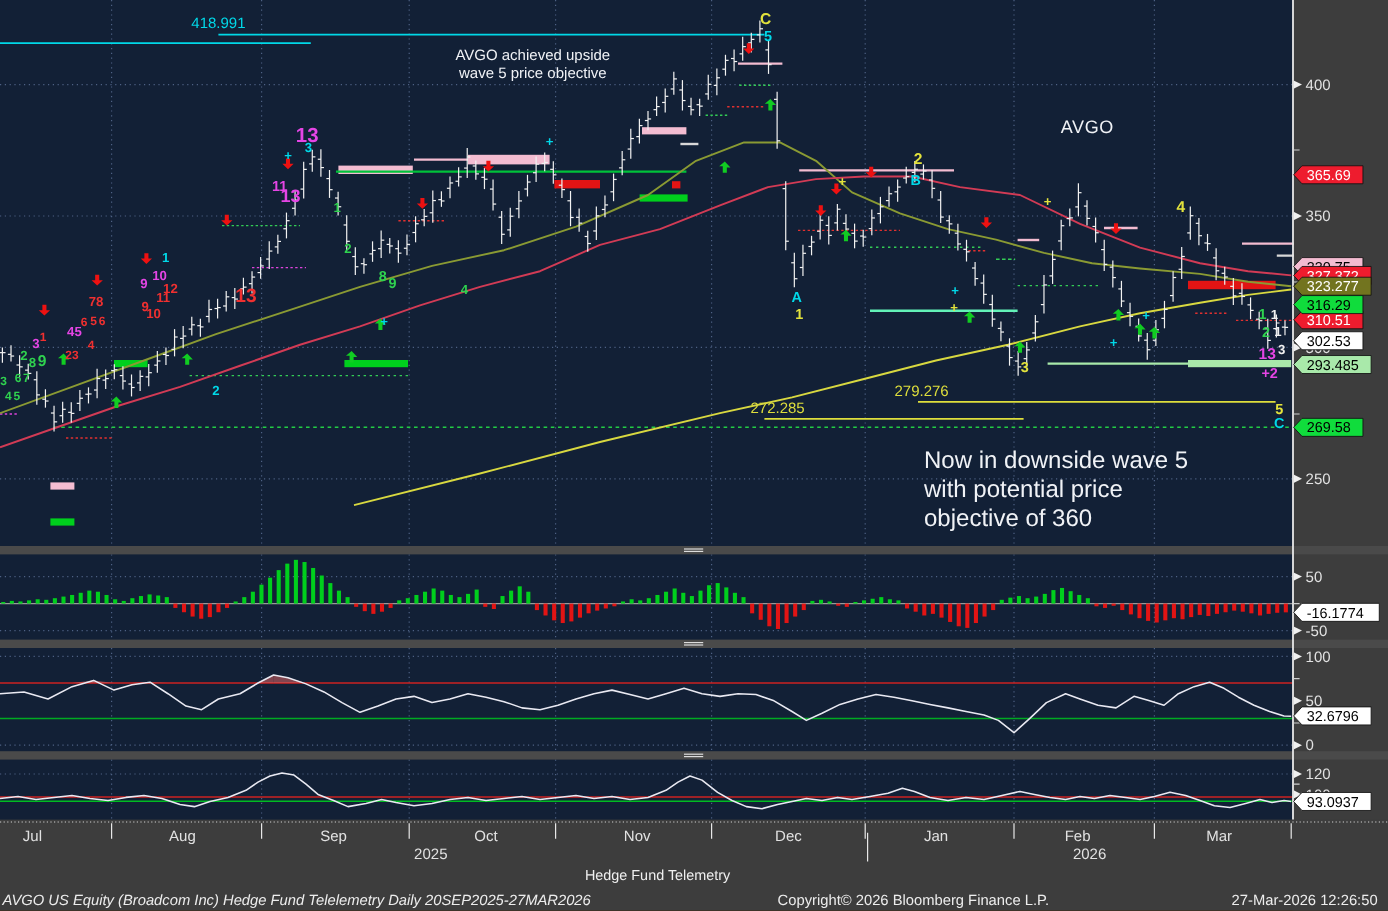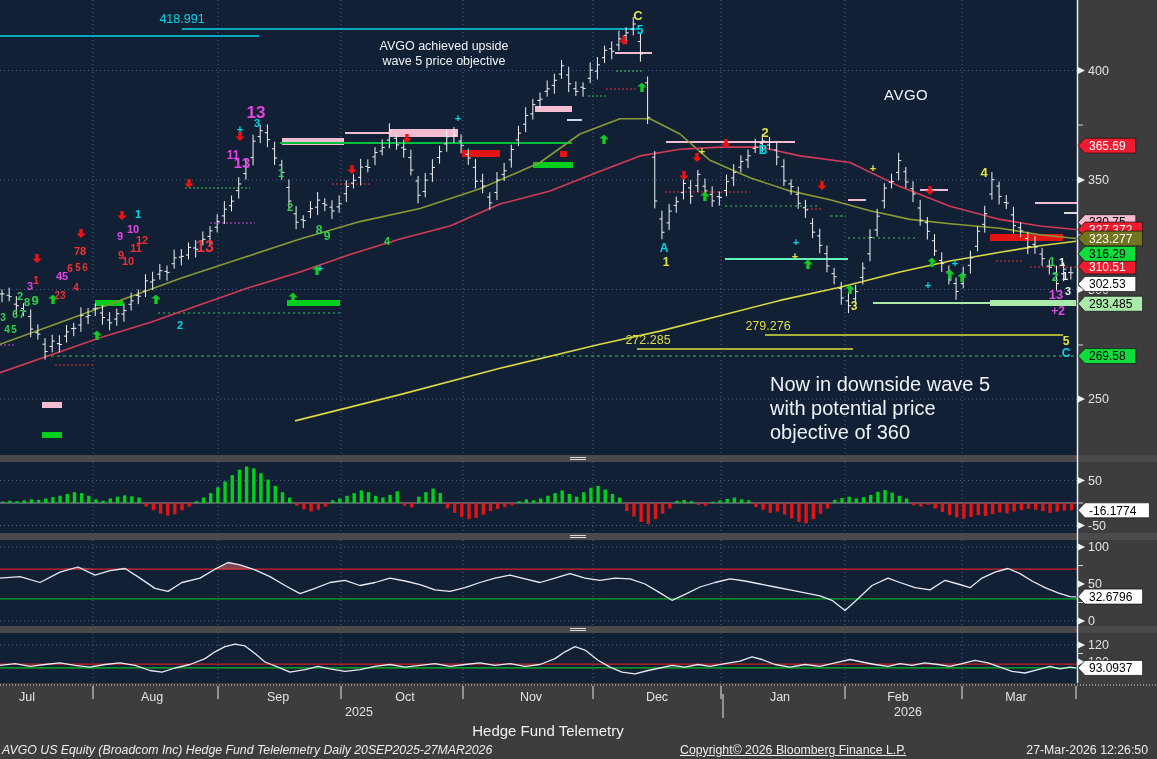--- a/index.html
+++ b/index.html
@@ -2,25 +2,25 @@
 <html><head>
 <meta charset="utf-8">
 <style>
   html,body{margin:0;padding:0;background:#000;}
   .terminal{position:relative;width:1157px;height:759px;background:#a16207;overflow:hidden;
             font-family:"Liberation Sans",sans-serif;}
   svg text{font-family:"Liberation Sans",sans-serif;}
   .note{position:absolute;color:#f0f2f6;}
   .note-upside{left:330px;top:39px;width:228px;text-align:center;font-size:12.5px;line-height:15px;}
   .note-downside{left:770px;top:372px;font-size:20px;line-height:24px;}
-  .symbol-label{left:884px;top:86px;font-size:15px;letter-spacing:.5px;text-align:right;}
-  .telemetry{position:absolute;left:0;top:722px;width:1096px;text-align:center;color:#f0f0f0;font-size:15px;}
+  .symbol-label{left:884px;top:98px;font-size:15px;letter-spacing:.5px;text-align:right;}
+  .telemetry{position:absolute;left:0;top:722px;width:1096px;text-align:center;color:#f0f0f0;font-size:12px;}
   .footer{position:absolute;top:743px;color:#ededed;font-size:12.3px;white-space:nowrap;}
   .footer-left{left:2px;font-style:italic;}
-  .footer-center{left:680px;text-decoration:underline;}
+  .footer-center{left:648px;}
   .footer-right{right:9px;}
 </style>
 </head>
 <body>
 
 <div class="terminal">
   <svg id="chart-svg" width="1157" height="759">
       <rect x="0" y="0" width="1157" height="759" fill="#122036"></rect>
       <rect x="1077" y="0" width="80" height="759" fill="#3d3d3d"></rect>
       <rect x="0" y="683" width="1157" height="76" fill="#3d3d3d"></rect>

